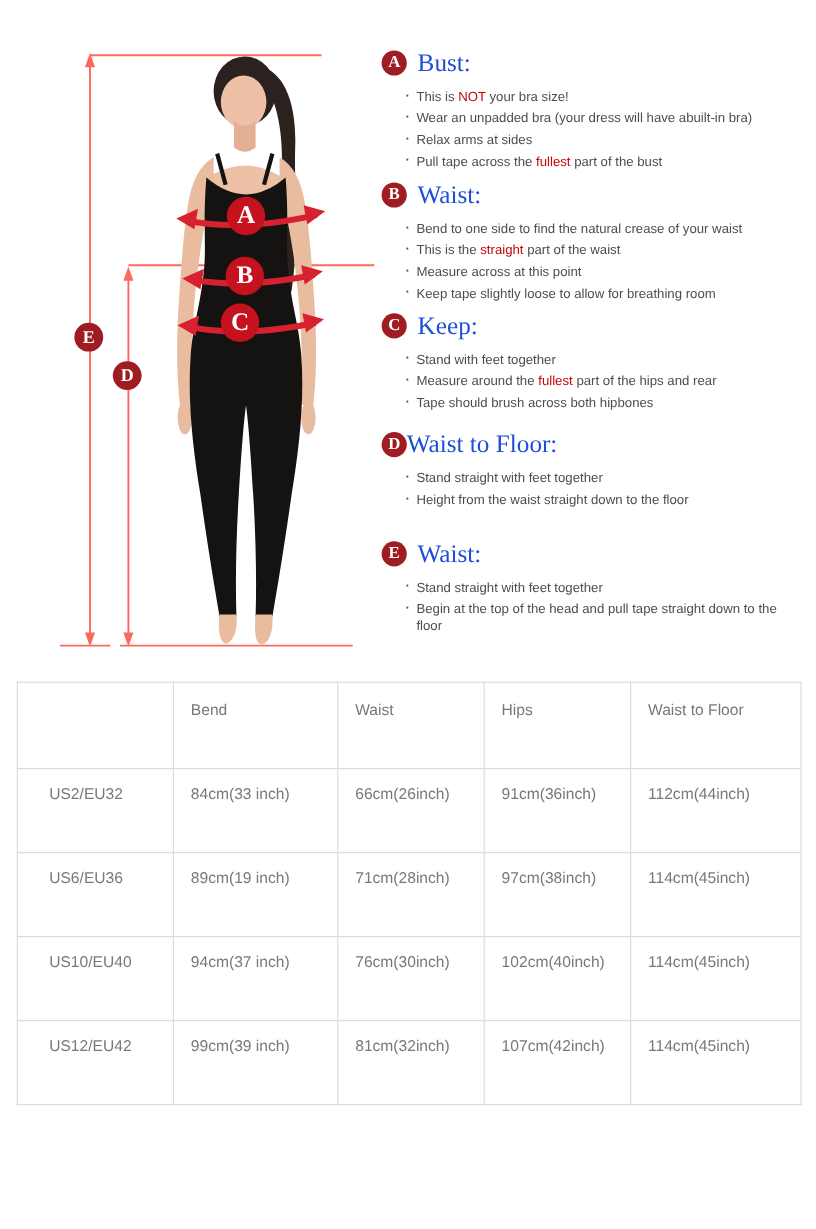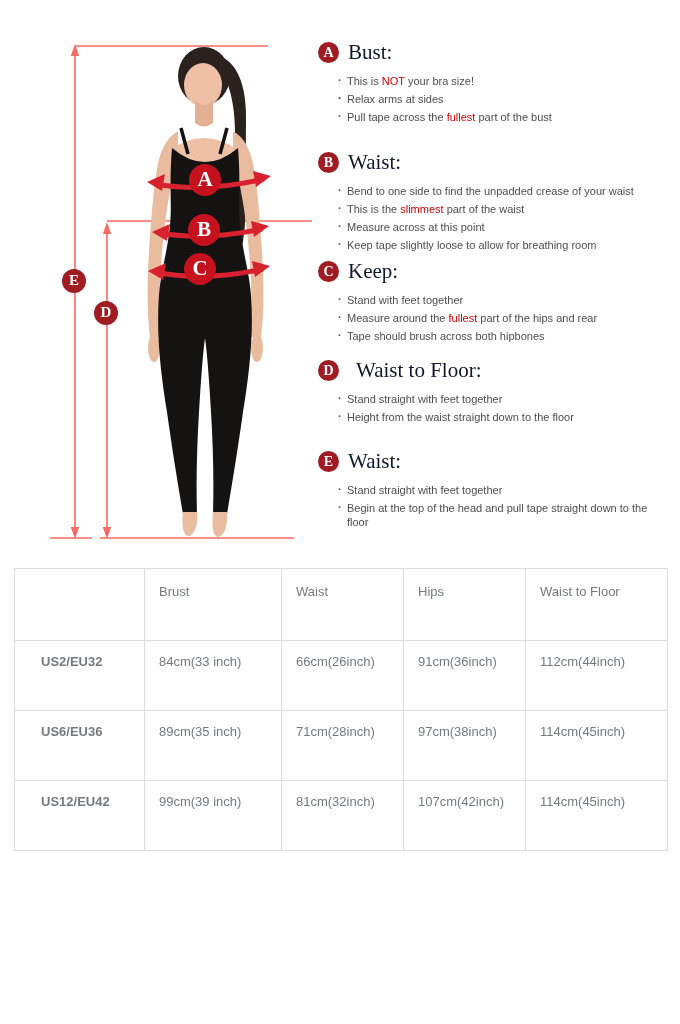--- a/index.html
+++ b/index.html
@@ -8,37 +8,37 @@
 
   
   #figure-wrap{position:absolute;left:0;top:0;width:318px;height:560px;}
 
   
   .section{position:absolute;left:318px;width:352px;}
   .sec-head{display:flex;align-items:center;margin-bottom:7px;}
   .badge{width:21px;height:21px;border-radius:50%;background:#9e1c22;color:#fff;
          font:bold 14px "Liberation Serif",serif;display:flex;align-items:center;
          justify-content:center;flex:0 0 21px;}
-  .sec-title{font:400 21px "Liberation Serif",serif;color:#0f172a;margin-left:9px;}
-  .sec-title.gap{margin-left:17px;}
+  .sec-title{font:400 21px "Liberation Serif",serif;color:#1d4ed8;margin-left:9px;}
+  .sec-title.gap{margin-left:0;}
   .bullets{list-style:none;margin:0;padding:2px 0 0 20px;}
   .bullets li{font:11px/14px "Liberation Sans",sans-serif;color:#4d4d4d;
               margin-bottom:4px;position:relative;padding-left:9px;}
   .bullets .dot{position:absolute;left:0;top:-1px;color:#555;font-weight:bold;}
   .bullets .red{color:#c40505;font-weight:normal;}
 
   
   .size-table{position:absolute;left:14px;top:568px;width:653px;}
   .size-table table{border-collapse:collapse;width:100%;table-layout:fixed;}
   .size-table th,.size-table td{border:1px solid #dcdcdc;height:56px;
       padding:0 4px 0 14px;font:13px "Liberation Sans",sans-serif;color:#76797b;
       text-align:left;vertical-align:top;overflow:hidden;white-space:nowrap;}
   .size-table th{padding-top:15px;font-weight:400;}
   .size-table td{padding-top:13px;}
-  .size-table th:first-child,.size-table td:first-child{padding-left:26px;font-weight:bold;}
+  .size-table th:first-child,.size-table td:first-child{padding-left:26px;}
 </style>
 </head>
 <body>
 
 <div id="page">
 
   <div id="figure-wrap">
     <svg width="318" height="560" viewBox="0 0 318 560">
 
       <g stroke="#f96a60" stroke-width="1.6" fill="#f96a60">
@@ -136,34 +136,34 @@
     </svg>
   </div>
 
   <div class="section" style="top:40px">
     <div class="sec-head">
       <span class="badge">A</span>
       <span class="sec-title">Bust:</span>
     </div>
     <ul class="bullets">
         <li><span class="dot">·</span><span>This is </span><span class="red">NOT</span><span> your bra size!</span></li>
-        <li><span class="dot">·</span></li>
+        <li><span class="dot">·</span><span>Wear an unpadded bra (your dress will have abuilt-in bra)</span></li>
         <li><span class="dot">·</span><span>Relax arms at sides</span></li>
         <li><span class="dot">·</span><span>Pull tape across the </span><span class="red">fullest</span><span> part of the bust</span></li>
       </ul>
   </div>
 
   <div class="section" style="top:150px">
     <div class="sec-head">
       <span class="badge">B</span>
       <span class="sec-title">Waist:</span>
     </div>
     <ul class="bullets">
-        <li><span class="dot">·</span><span>Bend to one side to find the unpadded crease of your waist</span></li>
-        <li><span class="dot">·</span><span>This is the </span><span class="red">slimmest</span><span> part of the waist</span></li>
+        <li><span class="dot">·</span><span>Bend to one side to find the natural crease of your waist</span></li>
+        <li><span class="dot">·</span><span>This is the </span><span class="red">straight</span><span> part of the waist</span></li>
         <li><span class="dot">·</span><span>Measure across at this point</span></li>
         <li><span class="dot">·</span><span>Keep tape slightly loose to allow for breathing room</span></li>
       </ul>
   </div>
 
   <div class="section" style="top:259px">
     <div class="sec-head">
       <span class="badge">C</span>
       <span class="sec-title">Keep:</span>
     </div>
@@ -201,39 +201,46 @@
       <colgroup>
         <col style="width:130px">
           <col style="width:137px">
           <col style="width:122px">
         <col style="width:122px">
           <col style="width:142px">
       </colgroup>
       <thead>
         <tr>
             <th></th>
-            <th>Brust</th>
+            <th>Bend</th>
             <th>Waist</th>
             <th>Hips</th>
             <th>Waist to Floor</th>
           </tr>
       </thead>
       <tbody>
           <tr>
             <td>US2/EU32</td>
             <td>84cm(33 inch)</td>
             <td>66cm(26inch)</td>
             <td>91cm(36inch)</td>
             <td>112cm(44inch)</td>
           </tr>
           <tr>
             <td>US6/EU36</td>
-            <td>89cm(35 inch)</td>
+            <td>89cm(19 inch)</td>
             <td>71cm(28inch)</td>
             <td>97cm(38inch)</td>
+            <td>114cm(45inch)</td>
+          </tr>
+          <tr>
+            <td>US10/EU40</td>
+            <td>94cm(37 inch)</td>
+            <td>76cm(30inch)</td>
+            <td>102cm(40inch)</td>
             <td>114cm(45inch)</td>
           </tr>
           <tr>
             <td>US12/EU42</td>
             <td>99cm(39 inch)</td>
             <td>81cm(32inch)</td>
             <td>107cm(42inch)</td>
             <td>114cm(45inch)</td>
           </tr>
         </tbody>

